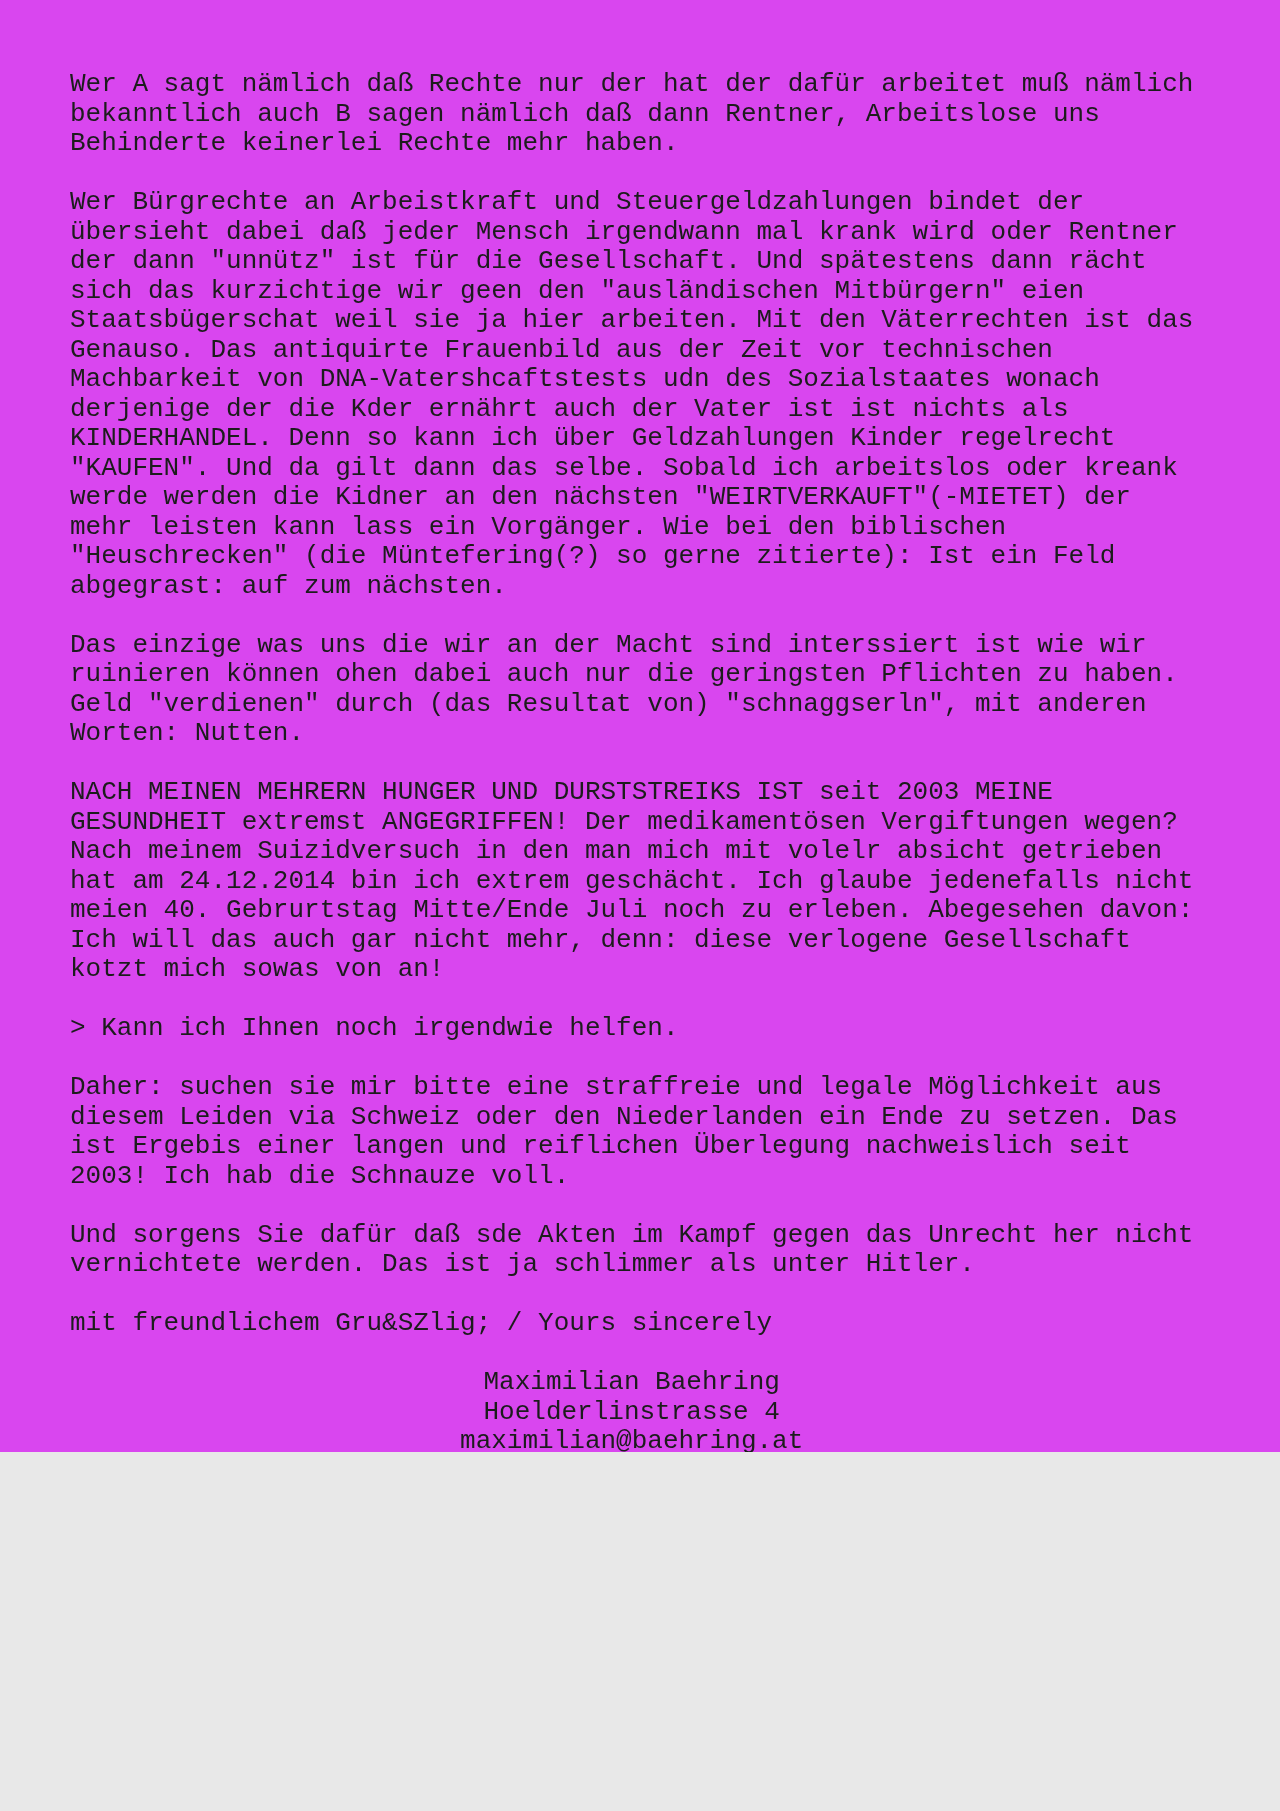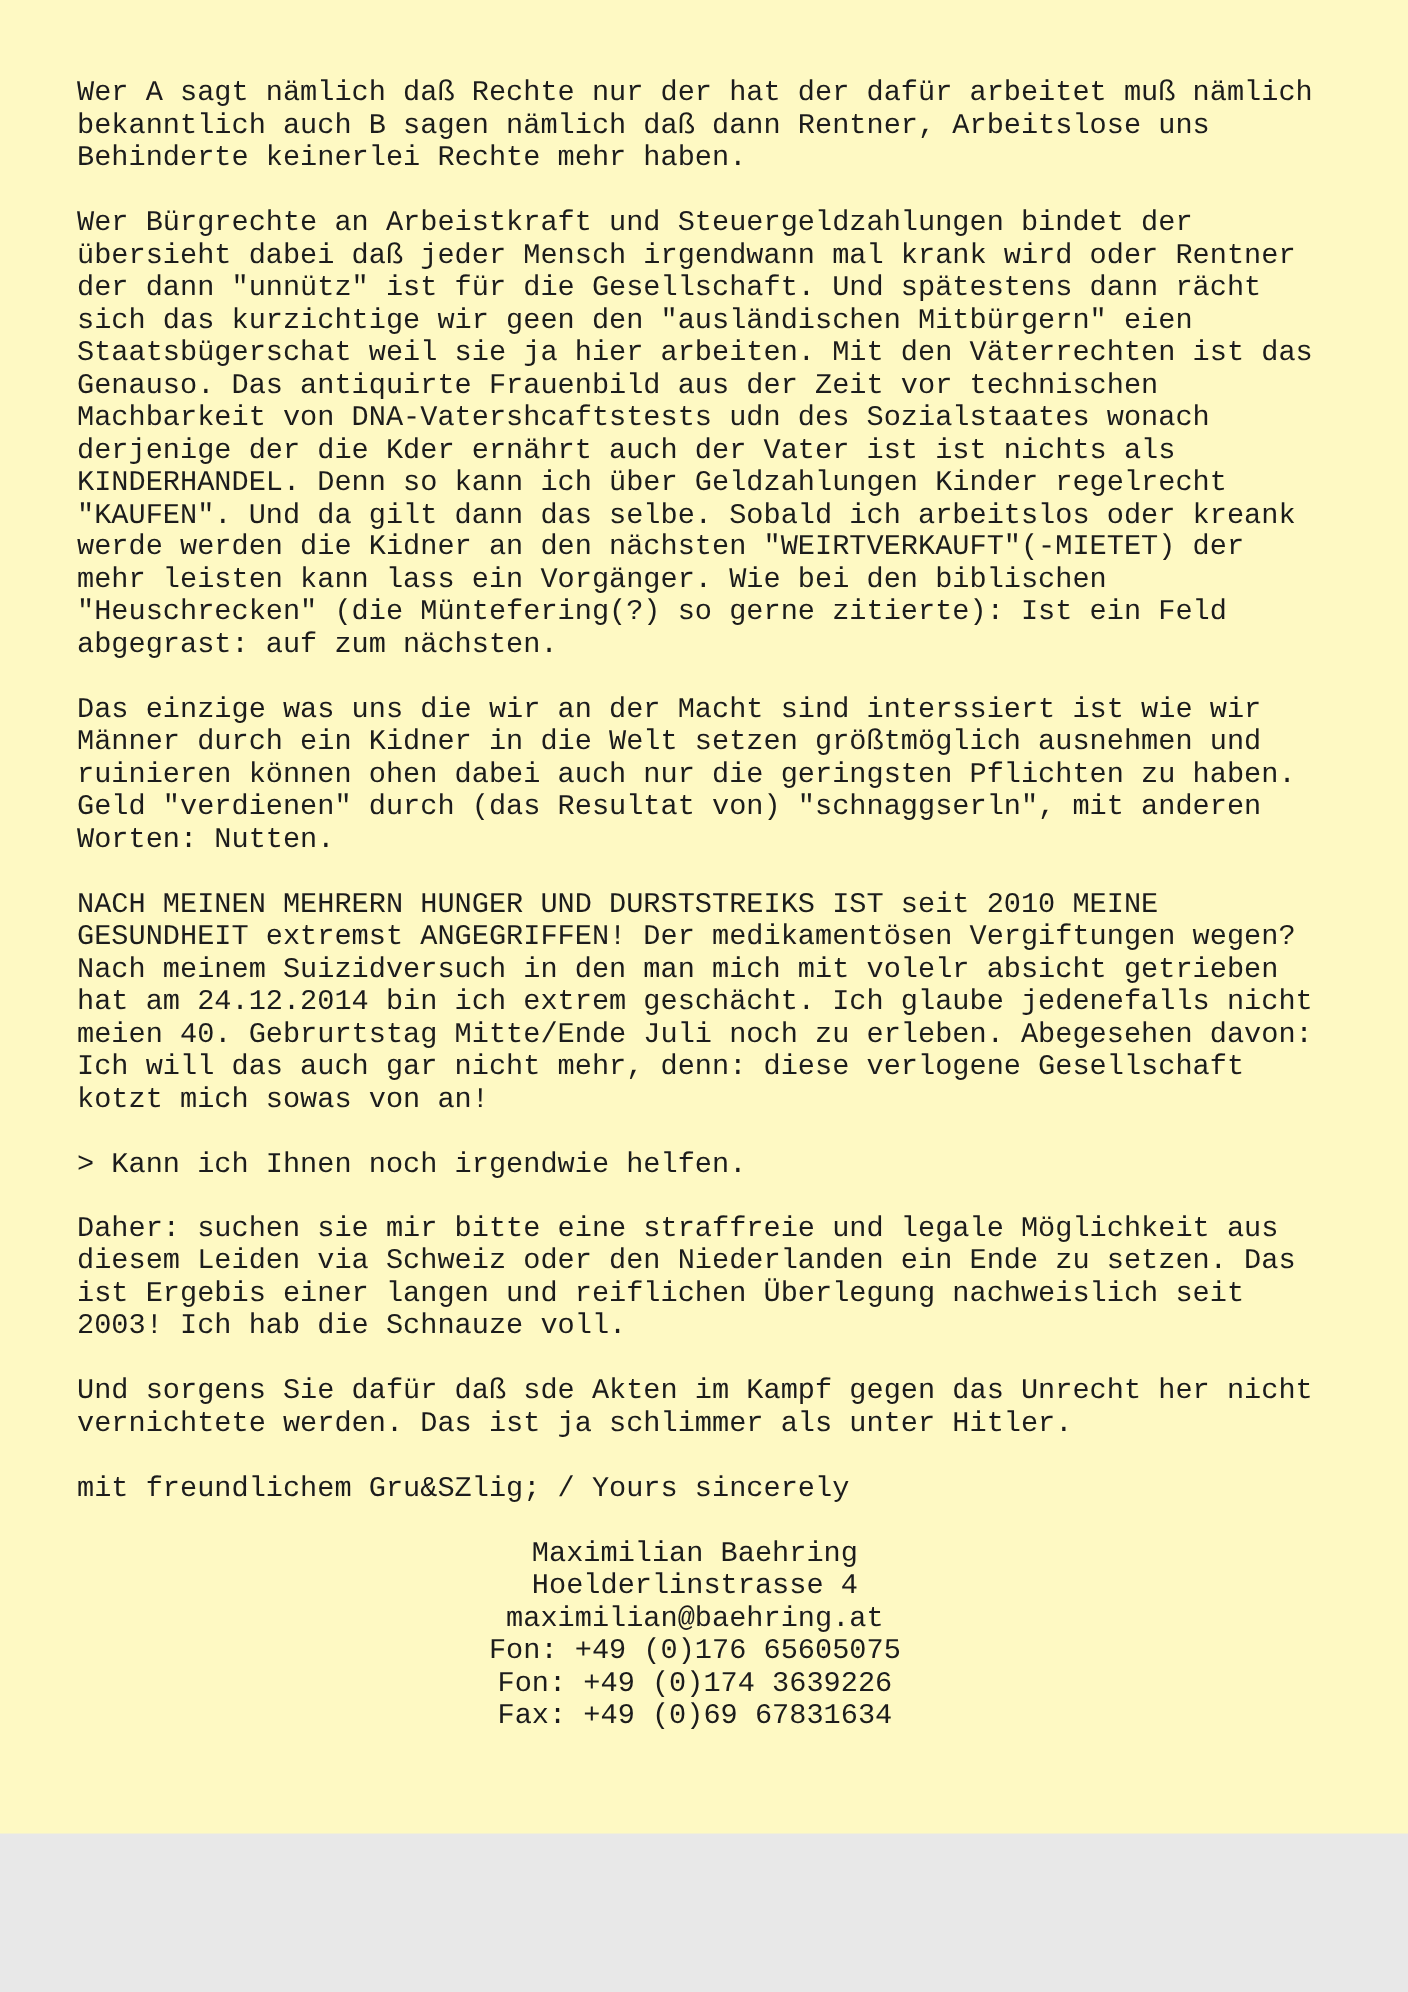--- a/index.html
+++ b/index.html
@@ -3,23 +3,23 @@
 <meta charset="utf-8">
 <style>
   html, body {
     margin: 0;
     padding: 0;
     background: #e8e8e8;
   }
   .page {
     position: relative;
     width: 1280px;
-    height: 1667px;
+    height: 1452px;
     margin: 0 auto;
-    background: #fef9c3;
+    background: #d946ef;
     overflow: hidden;
     font-family: "Liberation Mono", "DejaVu Sans Mono", monospace;
     color: #1c1c1c;
   }
   .text-block {
     position: absolute;
     top: 70px;
     left: 70px;
     font-size: 26px;
     line-height: 29.5px;
@@ -67,27 +67,26 @@
         <div class="line">derjenige der die Kder ernährt auch der Vater ist ist nichts als</div>
         <div class="line">KINDERHANDEL. Denn so kann ich über Geldzahlungen Kinder regelrecht</div>
         <div class="line">"KAUFEN". Und da gilt dann das selbe. Sobald ich arbeitslos oder kreank</div>
         <div class="line">werde werden die Kidner an den nächsten "WEIRTVERKAUFT"(-MIETET) der</div>
         <div class="line">mehr leisten kann lass ein Vorgänger. Wie bei den biblischen</div>
         <div class="line">"Heuschrecken" (die Müntefering(?) so gerne zitierte): Ist ein Feld</div>
         <div class="line">abgegrast: auf zum nächsten.</div>
       </div>
       <div class="para">
         <div class="line">Das einzige was uns die wir an der Macht sind interssiert ist wie wir</div>
-        <div class="line">Männer durch ein Kidner in die Welt setzen größtmöglich ausnehmen und</div>
         <div class="line">ruinieren können ohen dabei auch nur die geringsten Pflichten zu haben.</div>
         <div class="line">Geld "verdienen" durch (das Resultat von) "schnaggserln", mit anderen</div>
         <div class="line">Worten: Nutten.</div>
       </div>
       <div class="para">
-        <div class="line">NACH MEINEN MEHRERN HUNGER UND DURSTSTREIKS IST seit 2010 MEINE</div>
+        <div class="line">NACH MEINEN MEHRERN HUNGER UND DURSTSTREIKS IST seit 2003 MEINE</div>
         <div class="line">GESUNDHEIT extremst ANGEGRIFFEN! Der medikamentösen Vergiftungen wegen?</div>
         <div class="line">Nach meinem Suizidversuch in den man mich mit volelr absicht getrieben</div>
         <div class="line">hat am 24.12.2014 bin ich extrem geschächt. Ich glaube jedenefalls nicht</div>
         <div class="line">meien 40. Gebrurtstag Mitte/Ende Juli noch zu erleben. Abegesehen davon:</div>
         <div class="line">Ich will das auch gar nicht mehr, denn: diese verlogene Gesellschaft</div>
         <div class="line">kotzt mich sowas von an!</div>
       </div>
       <div class="para">
         <div class="line">&gt; Kann ich Ihnen noch irgendwie helfen.</div>
       </div>

